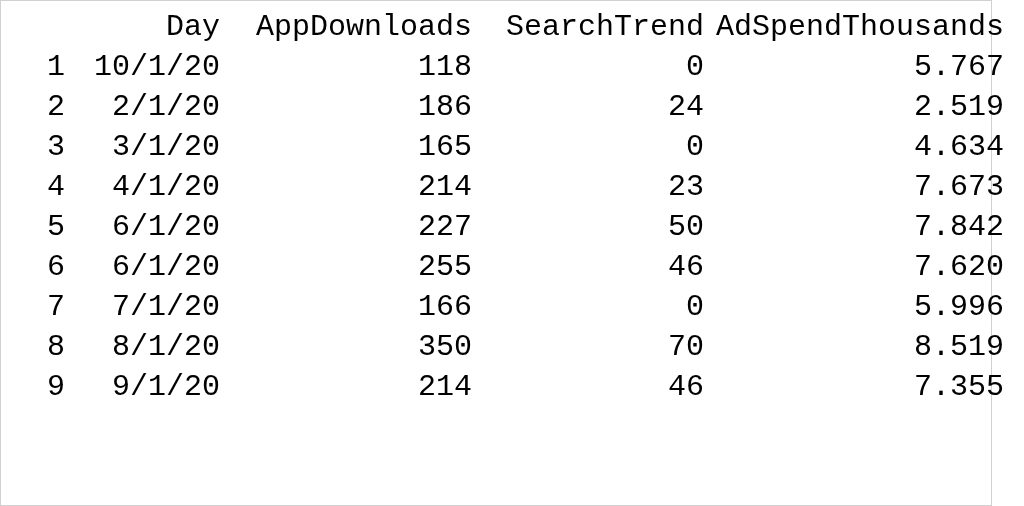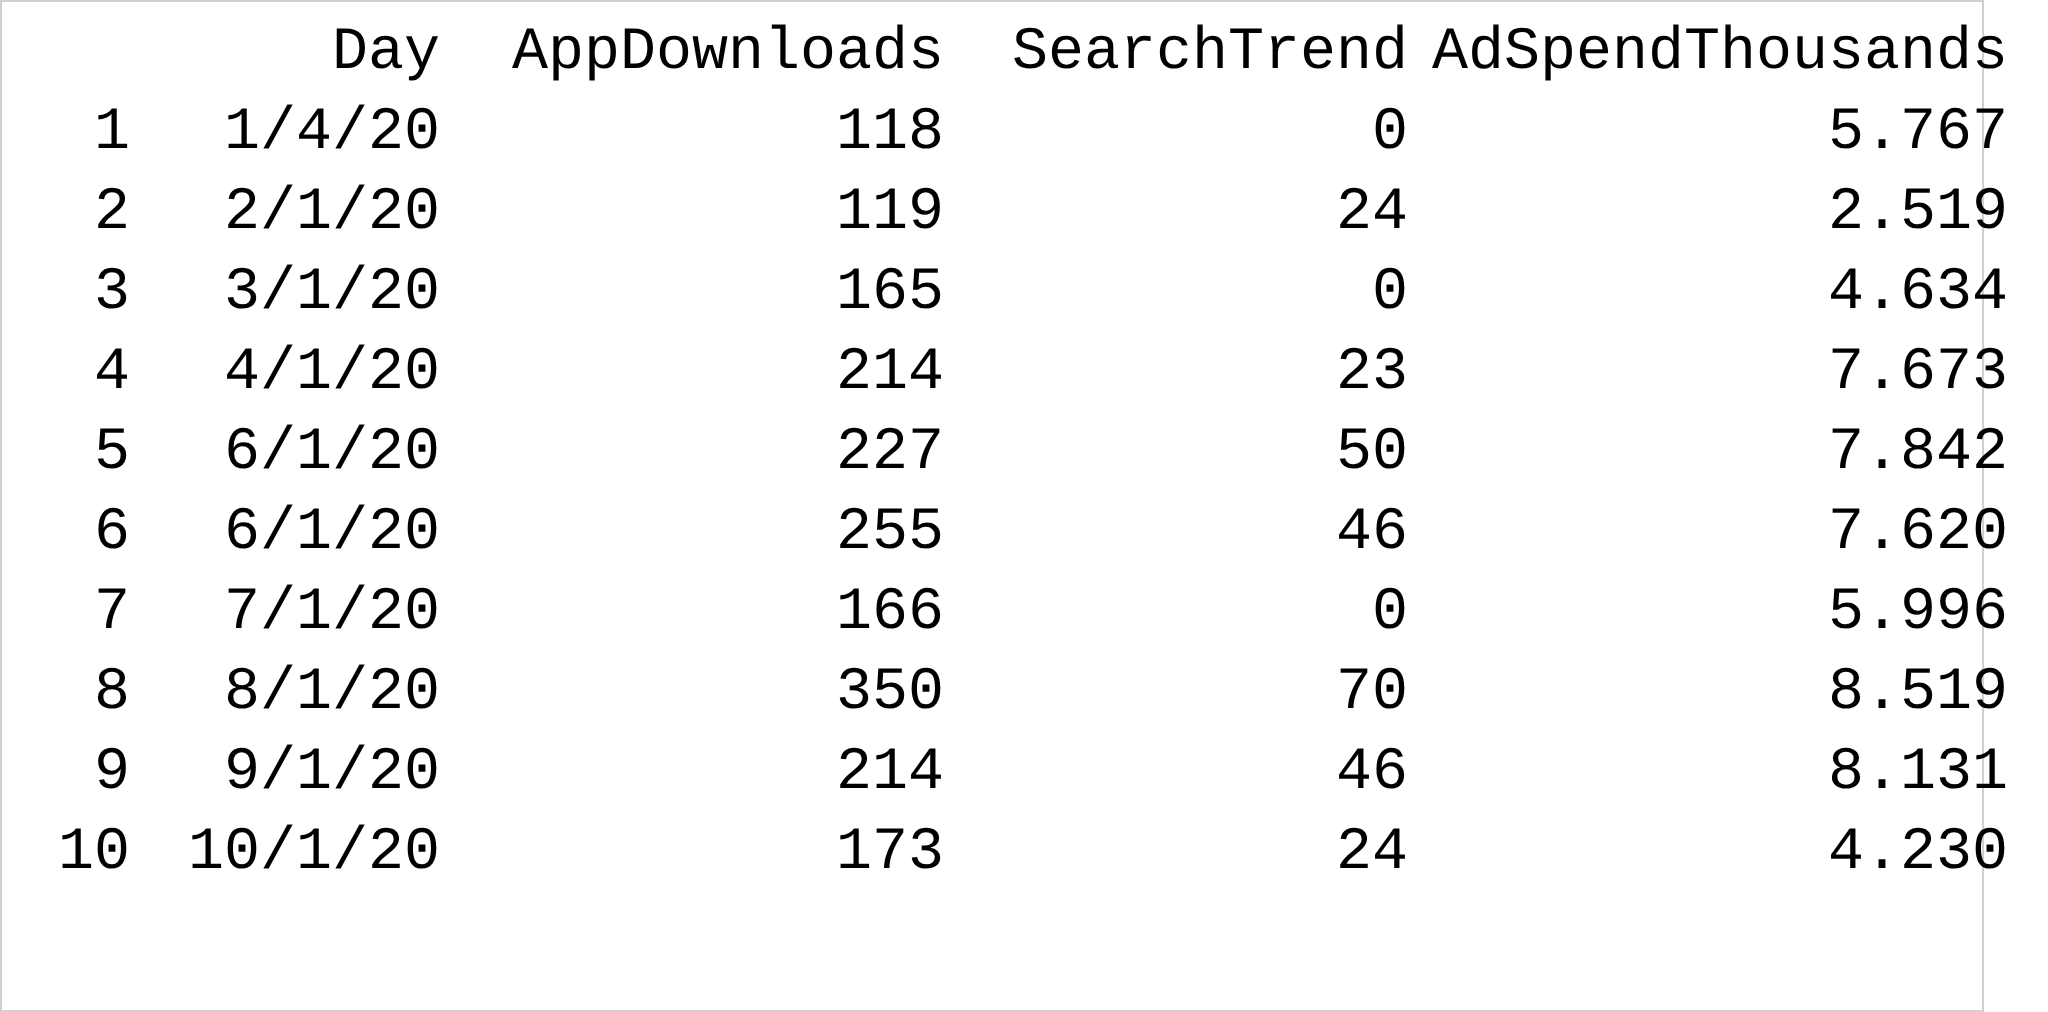--- a/index.html
+++ b/index.html
@@ -52,29 +52,29 @@
         <th></th>
         <th>Day</th>
         <th>AppDownloads</th>
         <th>SearchTrend</th>
         <th>AdSpendThousands</th>
       </tr>
     </thead>
     <tbody>
       <tr>
         <td>1</td>
-        <td>1/4/20</td>
+        <td>10/1/20</td>
         <td>118</td>
         <td>0</td>
         <td>5.767</td>
       </tr>
       <tr>
         <td>2</td>
         <td>2/1/20</td>
-        <td>119</td>
+        <td>186</td>
         <td>24</td>
         <td>2.519</td>
       </tr>
       <tr>
         <td>3</td>
         <td>3/1/20</td>
         <td>165</td>
         <td>0</td>
         <td>4.634</td>
       </tr>
@@ -111,24 +111,17 @@
         <td>8/1/20</td>
         <td>350</td>
         <td>70</td>
         <td>8.519</td>
       </tr>
       <tr>
         <td>9</td>
         <td>9/1/20</td>
         <td>214</td>
         <td>46</td>
-        <td>8.131</td>
-      </tr>
-      <tr>
-        <td>10</td>
-        <td>10/1/20</td>
-        <td>173</td>
-        <td>24</td>
-        <td>4.230</td>
+        <td>7.355</td>
       </tr>
     </tbody>
   </table>
 </div>
 
 </body></html>

